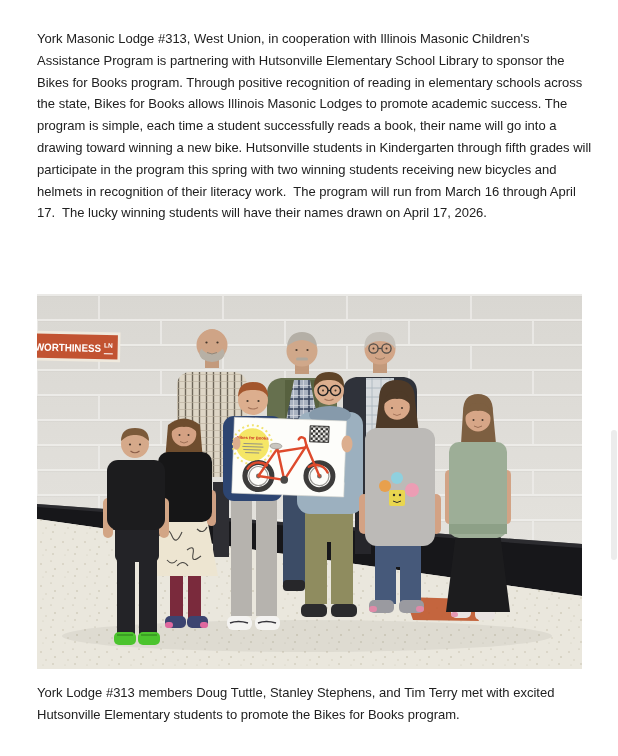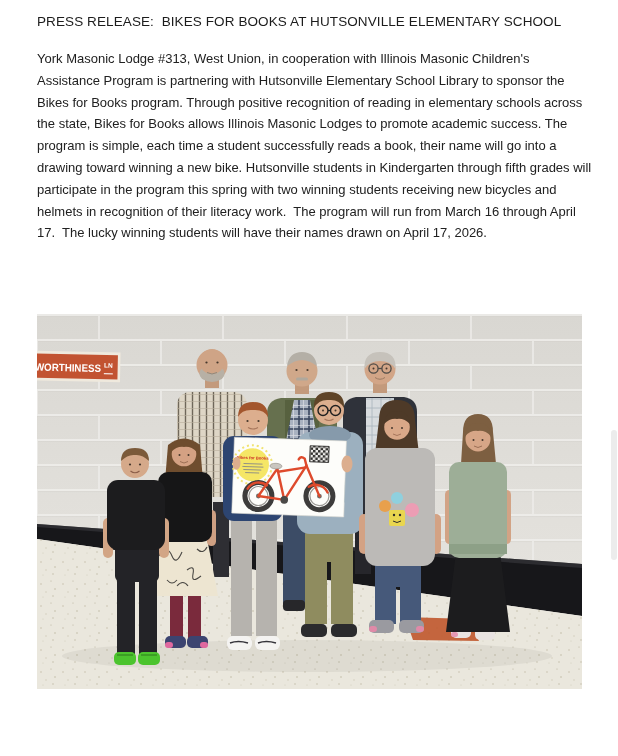--- a/index.html
+++ b/index.html
@@ -40,21 +40,20 @@
     width:6px; height:130px;
     background:#ececec; border-radius:3px;
   }
 </style>
 </head>
 <body>
 
 <div class="page">
   <div class="content">
 
-    <div class="doc-title">PRESS RELEASE:  BIKES FOR BOOKS AT HUTSONVILLE ELEMENTARY SCHOOL</div>
 
     <p class="doc-paragraph">York Masonic Lodge #313, West Union, in cooperation with Illinois Masonic Children's Assistance Program is partnering with Hutsonville Elementary School Library to sponsor the Bikes for Books program. Through positive recognition of reading in elementary schools across the state, Bikes for Books allows Illinois Masonic Lodges to promote academic success. The program is simple, each time a student successfully reads a book, their name will go into a drawing toward winning a new bike. Hutsonville students in Kindergarten through fifth grades will participate in the program this spring with two winning students receiving new bicycles and helmets in recognition of their literacy work.  The program will run from March 16 through April 17.  The lucky winning students will have their names drawn on April 17, 2026.</p>
 
     <figure class="photo-figure">
       <svg width="545" height="375" viewBox="0 0 545 375" xmlns="http://www.w3.org/2000/svg">
         <defs>
           <linearGradient id="wallGrad" x1="0" y1="0" x2="0" y2="1">
             <stop offset="0" stop-color="#d9d7d2"></stop>
             <stop offset="0.55" stop-color="#e2e0db"></stop>
             <stop offset="1" stop-color="#e9e7e2"></stop>
@@ -311,16 +310,17 @@
             <circle cx="248" cy="186" r="3.8" fill="#4a4947"></circle>
             <ellipse cx="238.5" cy="152.5" rx="6" ry="2.8" fill="#c9c6c0" stroke="#8e8b86" stroke-width="0.6"></ellipse>
             <rect x="272" y="131" width="19" height="16" fill="url(#check)" stroke="#2e2d2c" stroke-width="0.9"></rect>
           </g>
           <ellipse cx="199" cy="151" rx="4" ry="6.5" fill="#dcae8e"></ellipse>
         </g>
         <ellipse cx="310" cy="150" rx="5.5" ry="8.5" fill="#dcae8e"></ellipse>
       </svg>
     </figure>
 
+    <p class="doc-caption">York Lodge #313 members Doug Tuttle, Stanley Stephens, and Tim Terry met with excited Hutsonville Elementary students to promote the Bikes for Books program.</p>
   </div>
 
   <div class="scrollbar-thumb"></div>
 </div>
 
 </body></html>

